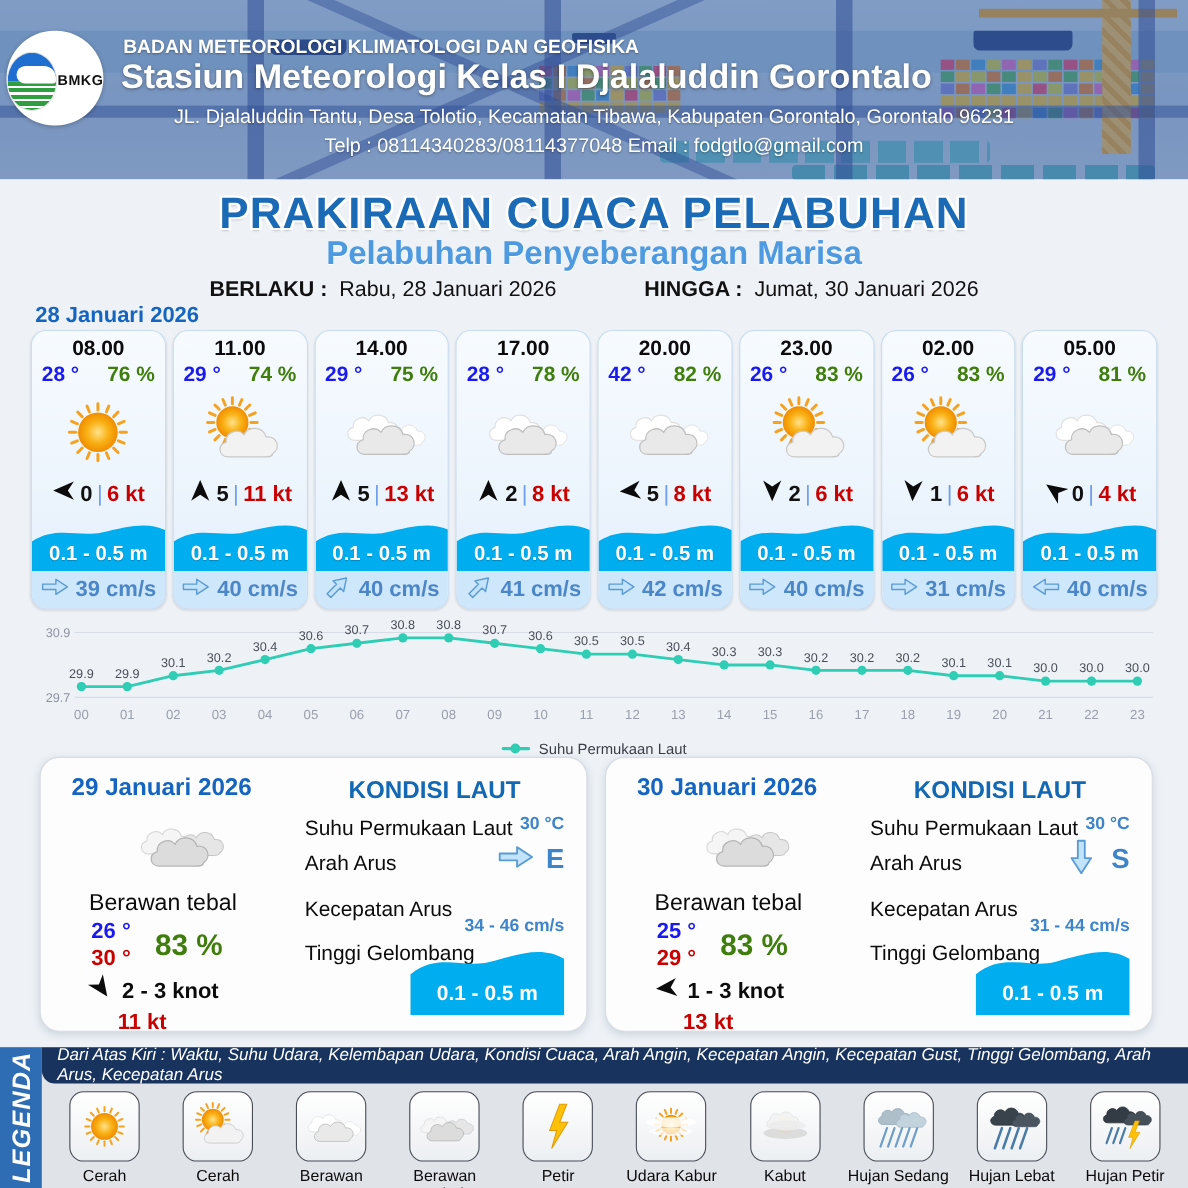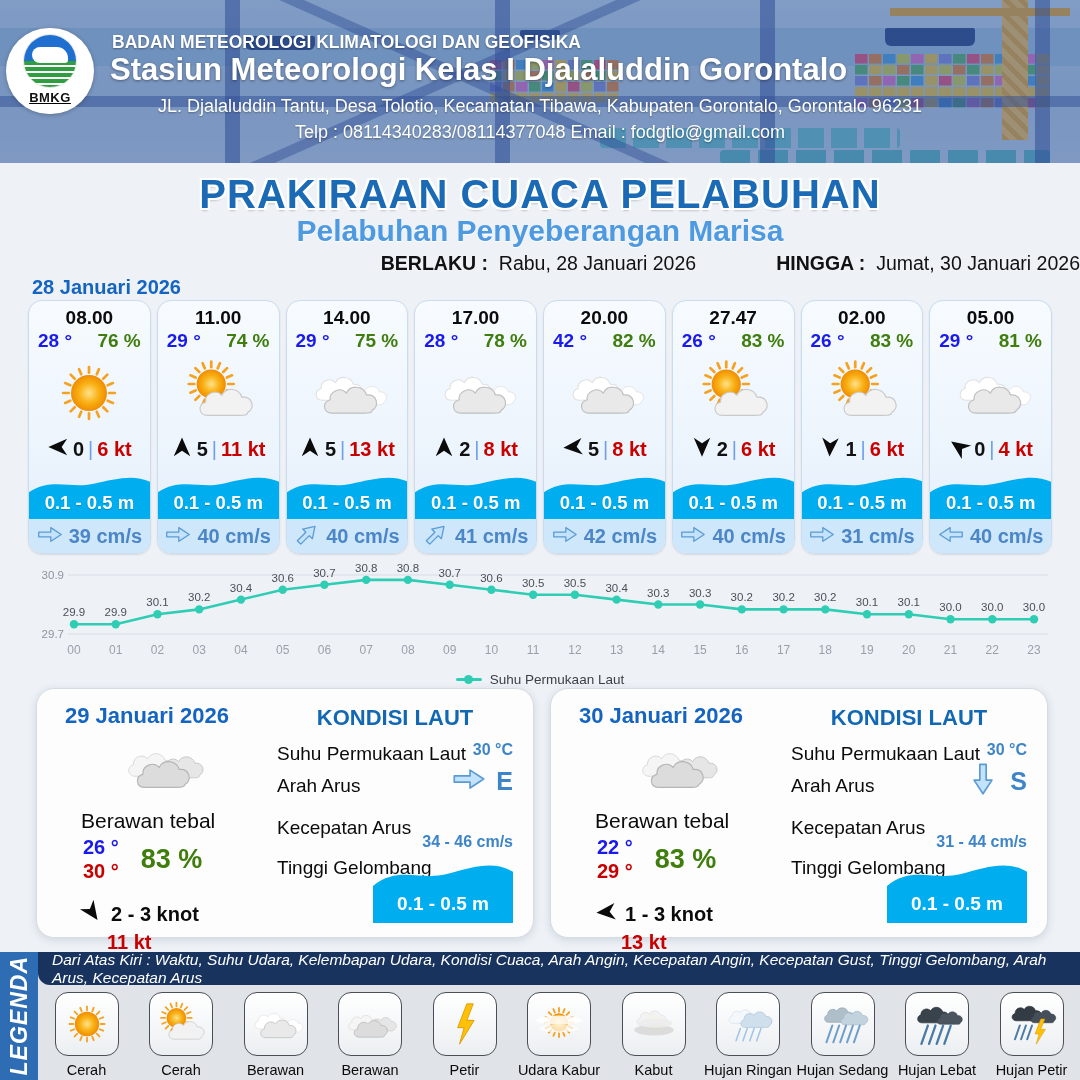--- a/index.html
+++ b/index.html
@@ -16,21 +16,21 @@
       background:repeating-linear-gradient(45deg,#e2aa37 0 5px,rgba(0,0,0,0) 5px 11px),#f0c35c;}
   .crane-boom{position:absolute;right:10px;top:8px;width:180px;height:8px;background:#e2aa37;}
   .containers{position:absolute;}
   .chairs{position:absolute;left:600px;top:128px;width:300px;height:20px;border-radius:4px;
       background:repeating-linear-gradient(90deg,#64c2cc 0 26px,rgba(0,0,0,0) 26px 33px);}
   .chairs2{position:absolute;left:720px;top:150px;width:330px;height:14px;border-radius:4px;
       background:repeating-linear-gradient(90deg,#58b6c2 0 30px,rgba(0,0,0,0) 30px 38px);}
   .ship{position:absolute;background:#274a86;border-radius:2px 2px 6px 6px;}
   .header-overlay{position:absolute;inset:0;background:rgba(53,79,148,.44);}
   .logo-pill{position:absolute;left:6px;top:28px;width:88px;height:86px;background:#fff;
-      border-radius:44px;box-shadow:0 1px 4px rgba(0,0,0,.25);display:flex;flex-direction:column;align-items:center;text-decoration:underline;}
+      border-radius:44px;box-shadow:0 1px 4px rgba(0,0,0,.25);display:flex;flex-direction:row;align-items:center;}
   .bmkg-circle{width:52px;height:52px;border-radius:50%;overflow:hidden;margin-top:6px;border:1px solid #e3e3e3;background:#fff;}
   .bmkg-top{height:50%;background:#1f6fd0;position:relative;}
   .bmkg-top:after{content:"";position:absolute;left:8px;top:12px;width:36px;height:16px;background:#fff;
       border-radius:10px 14px 4px 10px;}
   .bmkg-bottom{height:50%;background:repeating-linear-gradient(180deg,#2e9e41 0 4px,#ffffff 4px 6px);}
   .bmkg-word{font-size:13px;font-weight:bold;color:#111;margin-top:2px;letter-spacing:.5px;}
   .h-agency{position:absolute;left:112px;top:32px;color:#fff;font-size:17.5px;font-weight:bold;
       text-shadow:0 1px 2px rgba(0,0,0,.35);}
   .h-station{position:absolute;left:110px;top:52px;color:#fff;font-size:31px;font-weight:bold;
       text-shadow:0 1px 3px rgba(0,0,0,.4);}
@@ -38,21 +38,21 @@
       text-shadow:0 1px 2px rgba(0,0,0,.35);}
   .h-contact{position:absolute;left:0;top:122px;width:100%;text-align:center;color:#fff;font-size:18px;
       text-shadow:0 1px 2px rgba(0,0,0,.35);}
 
   
   .t-main{position:absolute;left:0;top:172px;width:100%;text-align:center;font-size:40px;font-weight:bold;
       letter-spacing:1px;color:var(--accent,#1a6ab5);
       text-shadow:-2px -2px 0 #fff,2px -2px 0 #fff,-2px 2px 0 #fff,2px 2px 0 #fff,0 3px 2px rgba(0,0,0,.18);}
   .t-sub{position:absolute;left:0;top:214px;width:100%;text-align:center;font-size:30px;font-weight:bold;
       color:var(--subtitle,#4e9ae0);text-shadow:0 1px 0 #fff;}
-  .t-dates{position:absolute;left:0;top:252px;width:100%;display:flex;justify-content:flex-end;gap:80px;font-size:19.5px;color:#111;}
+  .t-dates{position:absolute;left:0;top:252px;width:100%;display:flex;justify-content:center;gap:80px;font-size:19.5px;color:#111;}
   .t-dates b{font-weight:bold;}
   .date-label{position:absolute;left:32px;top:276px;font-size:20px;font-weight:bold;color:#1565c0;}
 
   
   .cards-row{position:absolute;left:28px;top:300px;width:1024px;height:252px;display:flex;gap:6px;}
   .fcard{width:122px;height:252px;border-radius:14px;border:1px solid #c9dcf0;overflow:hidden;
       background:linear-gradient(180deg,#f7fbff 0%,#e4effb 100%);box-shadow:0 1px 2px rgba(0,0,0,.10);
       display:flex;flex-direction:column;}
   .fc-time{margin-top:6px;text-align:center;font-size:19px;font-weight:bold;color:#0b0b0b;}
   .fc-th{display:flex;justify-content:space-between;padding:0 9px;margin-top:1px;}
@@ -83,21 +83,21 @@
   .dcard{position:relative;width:497px;height:248px;background:#fdfdfe;border:1px solid #d7dce3;
       border-radius:18px;box-shadow:0 2px 8px rgba(30,50,80,.15);}
   .d-date{position:absolute;left:28px;top:14px;font-size:22px;font-weight:bold;color:#1565c0;}
   .d-left{position:absolute;left:18px;top:42px;width:214px;}
   .d-icon{height:72px;display:flex;justify-content:center;align-items:center;}
   .d-cond{font-size:21px;color:#0b0b0b;margin-top:6px;padding-left:26px;}
   .d-tempwrap{display:flex;align-items:center;gap:22px;padding-left:28px;margin-top:2px;}
   .d-tmin{color:var(--temp,#1a1aee);font-size:20px;font-weight:bold;line-height:24px;}
   .d-tmax{color:var(--gustred,#c90000);font-size:20px;font-weight:bold;line-height:24px;}
   .d-hum{color:var(--humidity,#3f7d0c);font-size:27px;font-weight:bold;}
-  .d-wind{display:flex;align-items:center;gap:8px;padding-left:26px;margin-top:18px;
+  .d-wind{display:flex;align-items:center;gap:8px;padding-left:26px;margin-top:4px;
       font-size:20px;font-weight:bold;color:#0b0b0b;}
   .d-gust{padding-left:52px;margin-top:3px;color:var(--gustred,#c90000);font-size:20px;font-weight:bold;}
   .d-right{position:absolute;left:240px;top:16px;right:20px;bottom:12px;}
   .d-sea-title{font-size:22px;font-weight:bold;color:#1268b3;text-align:center;}
   .d-right .lab{position:absolute;left:0;font-size:19px;color:#0b0b0b;}
   .d-right .val{position:absolute;right:0;font-size:16px;font-weight:bold;color:#3d85c8;}
   .lab-sst{top:38px;} .val-sst{top:36px;}
   .lab-dir{top:70px;}
   .dirwrap{position:absolute;right:0;top:62px;display:flex;align-items:center;gap:10px;}
   .dirletter{font-size:25px;font-weight:bold;color:#3d85c8;}
@@ -556,21 +556,21 @@
       <span class="fc-cur-a"><span class="rot" style="transform:rotate(0deg)">
               <svg width="26" height="16.900000000000002" viewBox="0 0 32 21">
                 <path d="M2 7.5 H17 V2 L30 10.5 L17 19 V13.5 H2 Z" fill="#c2e3fb" stroke="#5b9bd5" stroke-width="1.6" stroke-linejoin="round"></path>
               </svg>
             </span></span>
       <span class="fc-cur-t">42 cm/s</span>
     </div>
   </div>
 
   <div class="fcard">
-    <div class="fc-time">27.47</div>
+    <div class="fc-time">23.00</div>
     <div class="fc-th">
       <span class="fc-temp">26 °</span>
       <span class="fc-hum">83 %</span>
     </div>
     <div class="fc-icon">
           <svg width="86" height="72" viewBox="0 0 76 64">
             <defs>
               <radialGradient id="sg">
                 <stop offset="0%" stop-color="#ffe28a"></stop>
                 <stop offset="55%" stop-color="#f9b115"></stop>
@@ -915,21 +915,21 @@
                 <path d="M8 26 C-1 26 -3 15 6 12 C5 3 17 -2 23 5 C27 -4 41 -3 44 7 C55 6 58 18 50 23 C50 26 46 26 42 26 Z" fill="#e6e6e6" stroke="#c6c6c6" stroke-width="1.2" opacity="1"></path>
               </g>
               <g transform="translate(17.2,28.4) scale(0.8)">
                 <path d="M8 26 C-1 26 -3 15 6 12 C5 3 17 -2 23 5 C27 -4 41 -3 44 7 C55 6 58 18 50 23 C50 26 46 26 42 26 Z" fill="#dcdcdc" stroke="#b5b5b5" stroke-width="1.2" opacity="1"></path>
               </g>
             </svg>
           </div>
       <div class="d-cond">Berawan tebal</div>
       <div class="d-tempwrap">
         <div>
-          <div class="d-tmin">22 °</div>
+          <div class="d-tmin">25 °</div>
           <div class="d-tmax">29 °</div>
         </div>
         <div class="d-hum">83 %</div>
       </div>
       <div class="d-wind">
         <span class="d-dart"><span class="rot" style="transform:rotate(265deg)">
                 <svg width="22" height="22" viewBox="0 0 24 24">
                   <path d="M12 1.5 L21 22 L12 16 L3 22 Z" fill="#0b0b0b"></path>
                 </svg>
               </span></span>
@@ -1152,44 +1152,20 @@
               <g transform="translate(15.8,15.600000000000001) scale(0.7)">
                 <path d="M8 26 C-1 26 -3 15 6 12 C5 3 17 -2 23 5 C27 -4 41 -3 44 7 C55 6 58 18 50 23 C50 26 46 26 42 26 Z" fill="#f3f3f3" stroke="#ddd" stroke-width="1.2" opacity="0.95"></path>
               </g>
               <ellipse cx="38" cy="40" rx="26" ry="7" fill="#d9d9d9" opacity="0.9"></ellipse>
               <ellipse cx="40" cy="31" rx="22" ry="6" fill="#ececec" opacity="0.9"></ellipse>
             </svg>
           </div>
     <div class="legend-label">Kabut</div>
   </div>
 
-  <div class="legend-item">
-    <div class="legend-box">
-            <svg width="58" height="50" viewBox="0 0 76 64">
-              <defs>
-                <radialGradient id="sg">
-                  <stop offset="0%" stop-color="#ffe28a"></stop>
-                  <stop offset="55%" stop-color="#f9b115"></stop>
-                  <stop offset="100%" stop-color="#f08c00"></stop>
-                </radialGradient>
-              </defs>
-              <g transform="translate(13.099999999999998,14.2) scale(0.65)">
-                <path d="M8 26 C-1 26 -3 15 6 12 C5 3 17 -2 23 5 C27 -4 41 -3 44 7 C55 6 58 18 50 23 C50 26 46 26 42 26 Z" fill="#f4f8fb" stroke="#cfdde8" stroke-width="1.2" opacity="1"></path>
-              </g>
-              <g transform="translate(28.5,17) scale(0.75)">
-                <path d="M8 26 C-1 26 -3 15 6 12 C5 3 17 -2 23 5 C27 -4 41 -3 44 7 C55 6 58 18 50 23 C50 26 46 26 42 26 Z" fill="#cfe0ec" stroke="#aac4d8" stroke-width="1.2" opacity="1"></path>
-              </g>
-              <line x1="28" y1="38" x2="22.4" y2="54" stroke="#9fc6e8" stroke-width="2" stroke-linecap="round"></line>
-              <line x1="37" y1="38" x2="31.4" y2="54" stroke="#9fc6e8" stroke-width="2" stroke-linecap="round"></line>
-              <line x1="46" y1="38" x2="40.4" y2="54" stroke="#9fc6e8" stroke-width="2" stroke-linecap="round"></line>
-              <line x1="55" y1="38" x2="49.4" y2="54" stroke="#9fc6e8" stroke-width="2" stroke-linecap="round"></line>
-            </svg>
-          </div>
-    <div class="legend-label">Hujan Ringan</div>
-  </div>
 
   <div class="legend-item">
     <div class="legend-box">
             <svg width="58" height="50" viewBox="0 0 76 64">
               <defs>
                 <radialGradient id="sg">
                   <stop offset="0%" stop-color="#ffe28a"></stop>
                   <stop offset="55%" stop-color="#f9b115"></stop>
                   <stop offset="100%" stop-color="#f08c00"></stop>
                 </radialGradient>

